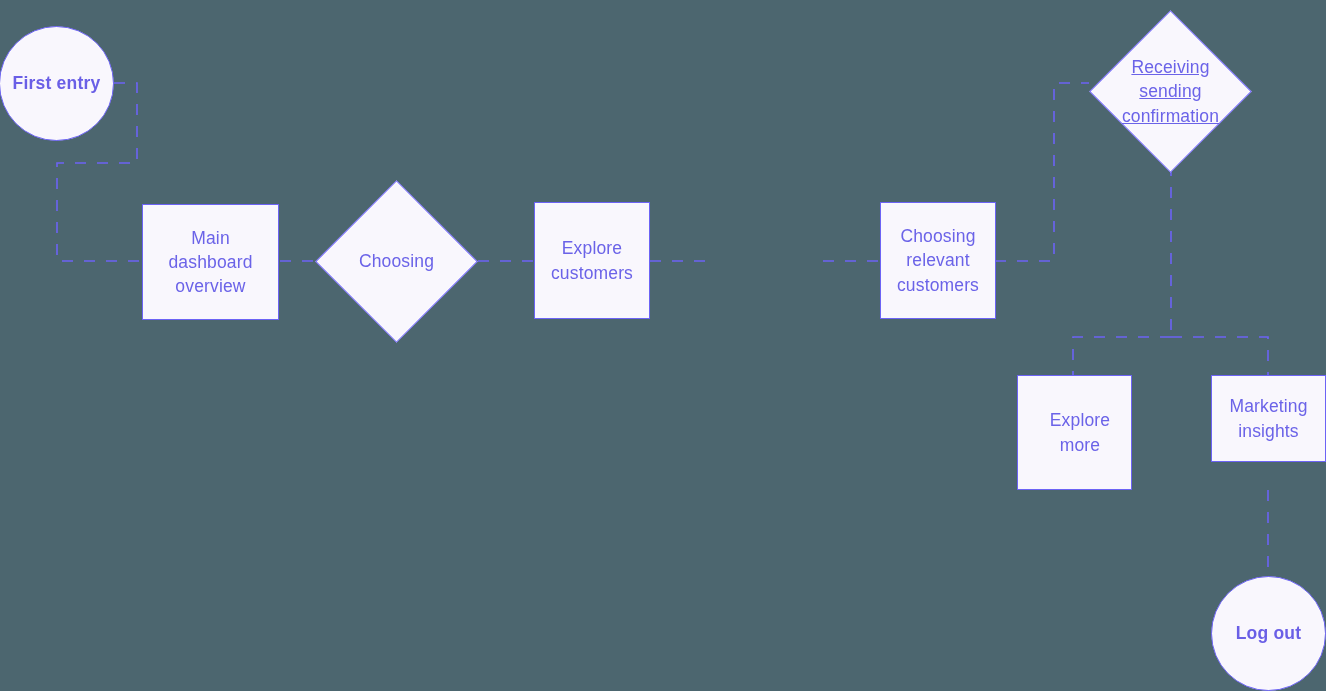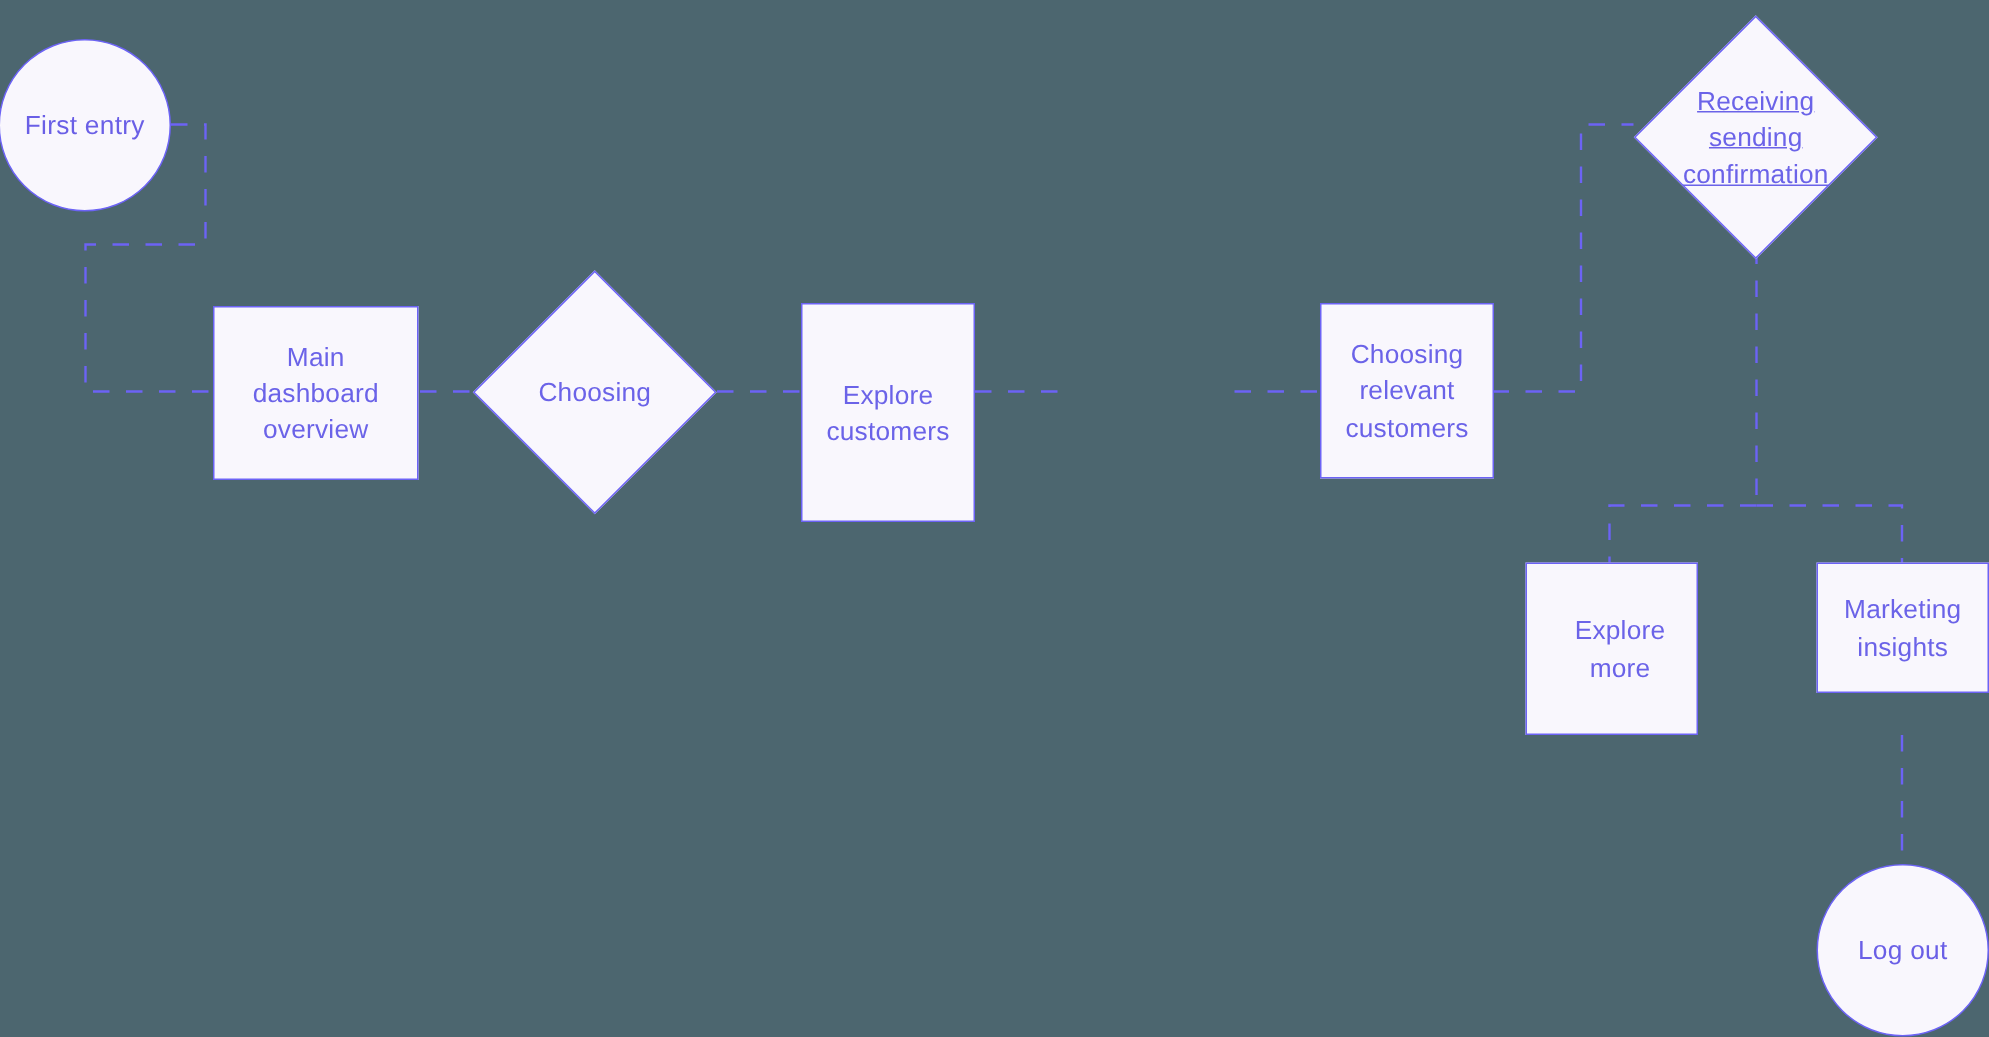--- a/index.html
+++ b/index.html
@@ -37,21 +37,21 @@
     background: #f9f7fd;
     border: 1.6px solid #6c63f5;
     color: #6b63e8;
     font-size: 17.5px;
     line-height: 1.38;
     letter-spacing: 0.15px;
   }
   .node-rect { }
   .node-circle {
     border-radius: 50%;
-    font-weight: normal;
+    font-weight: bold;
     letter-spacing: 0.2px;
     color: #6a5fe6;
   }
   .node-diamond {
     background: transparent;
     border: none;
   }
   .node-diamond .diamond-shape {
     position: absolute;
     left: 50%;
@@ -110,21 +110,21 @@
 
   <div class="node node-rect" style="left:142px; top:204px; width:137px; height:116px;">
     <span class="label">Main dashboard overview</span>
   </div>
 
   <div class="node node-diamond" style="left:315px; top:180px; width:163px; height:163px;">
     <div class="diamond-shape"></div>
     <span class="diamond-label">Choosing</span>
   </div>
 
-  <div class="node node-rect" style="left:534px; top:202px; width:116px; height:146px;text-align:center;">
+  <div class="node node-rect" style="left:534px; top:202px; width:116px; height:117px;text-align:center;">
     <span class="label">Explore customers</span>
   </div>
 
 
   <div class="node node-rect" style="left:880px; top:202px; width:116px; height:117px;">
     <span class="label">Choosing relevant customers</span>
   </div>
 
   <div class="node node-diamond" style="left:1089px; top:10px; width:163px; height:163px;text-decoration:underline;">
     <div class="diamond-shape"></div>

